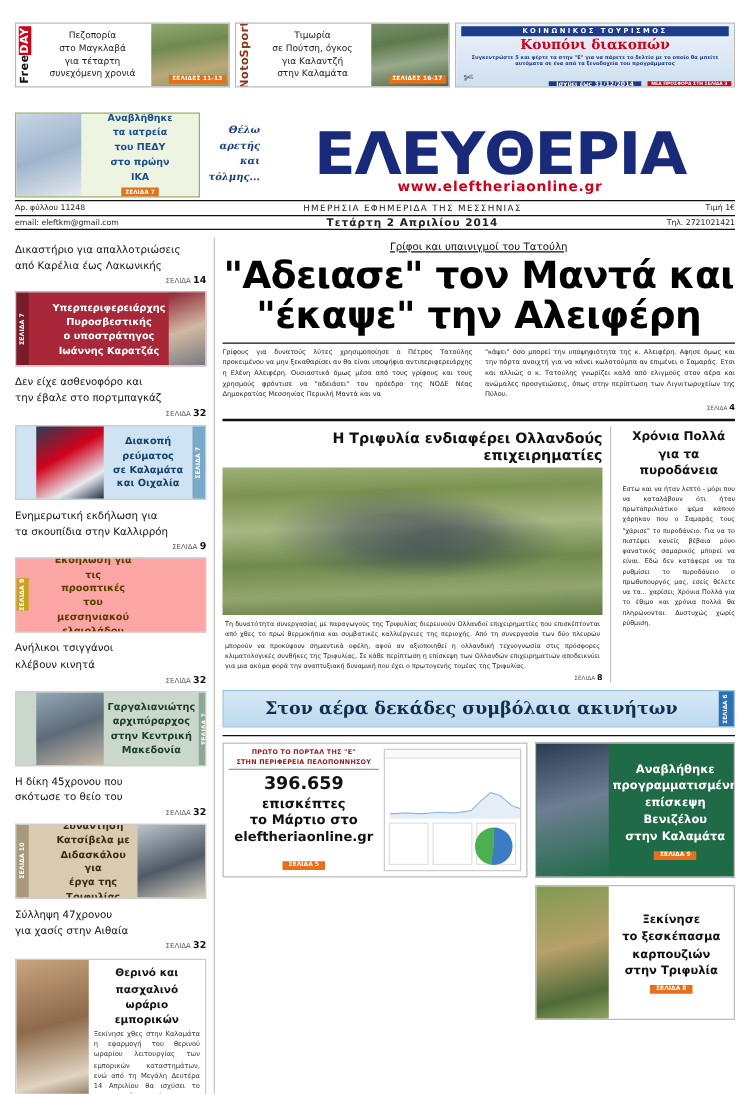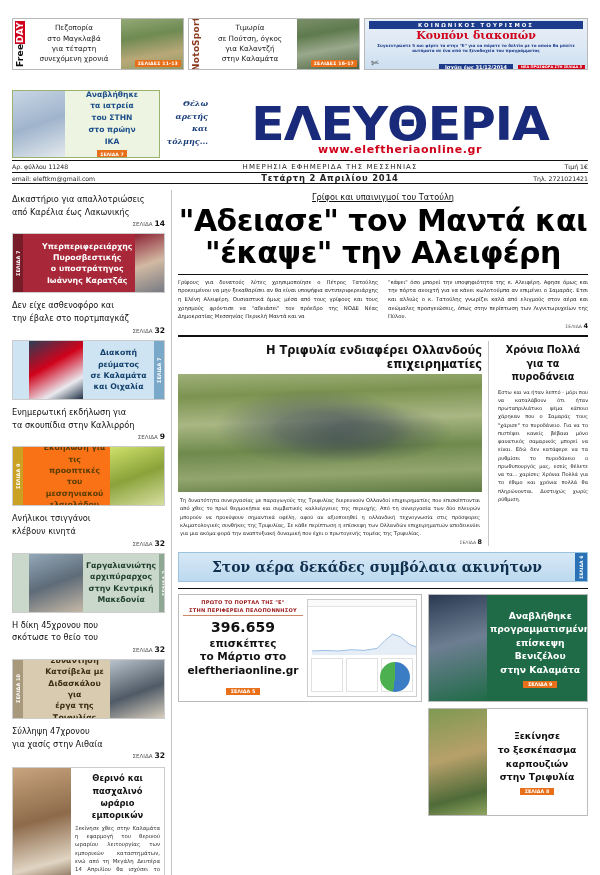--- a/index.html
+++ b/index.html
@@ -109,21 +109,21 @@
   .lc-card .side.dark { color:#fff; }
   .lc-card .body { flex:1; display:flex; align-items:center;padding-left:16px; }
   .lc-card .ctext { flex:1; text-align:center; font-size:7.8px; line-height:1.45; font-weight:bold; padding:2px 3px; }
   .lc-card .cthumb { width:54px; flex:none; height:100%; }
 
   .card-red { background:#a8283a; }
   .card-red .ctext { color:#fff; }
   .card-blue { background:#cfe4f2; }
   .card-blue .ctext { color:#14426e; }
   .card-blue .side { background:#7aa8c8; }
-  .card-yellow { background:#f97316; }
+  .card-yellow { background:#fca5a5;align-items:center; }
   .card-yellow .ctext { color:#5a3c00; }
   .card-yellow .side { background:#c9a223; }
   .card-green { background:#c9d8cb; }
   .card-green .ctext { color:#1d3d2a; }
   .card-green .side { background:#8fa893; }
   .card-tan { background:#d8cbb0; }
   .card-tan .ctext { color:#3a2d14; }
   .card-tan .side { background:#a8997c; }
 
   .thumb-officer { background:linear-gradient(160deg,#8d2435,#d2b9a3 45%,#5d6a7a); }
@@ -266,21 +266,21 @@
       </div>
     </div>
   </div>
 
   <div class="masthead">
     <div class="mh-left-ad">
       <div class="thumb"></div>
       <div class="txt">
         <div>Αναβλήθηκε</div>
         <div>τα ιατρεία</div>
-        <div>του ΣΤΗΝ</div>
+        <div>του ΠΕΔΥ</div>
         <div>στο πρώην</div>
         <div>ΙΚΑ</div>
         <span class="pagetag">ΣΕΛΙΔΑ 7</span>
       </div>
     </div>
 
     <div class="mh-slogan">
       <div>Θέλω</div>
       <div>αρετής</div>
       <div>και</div>

